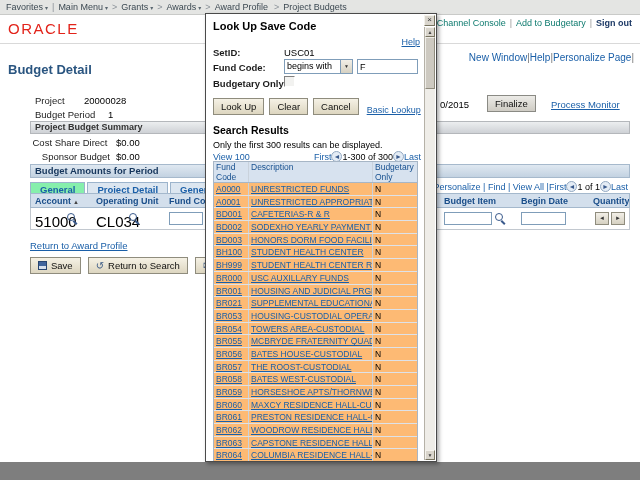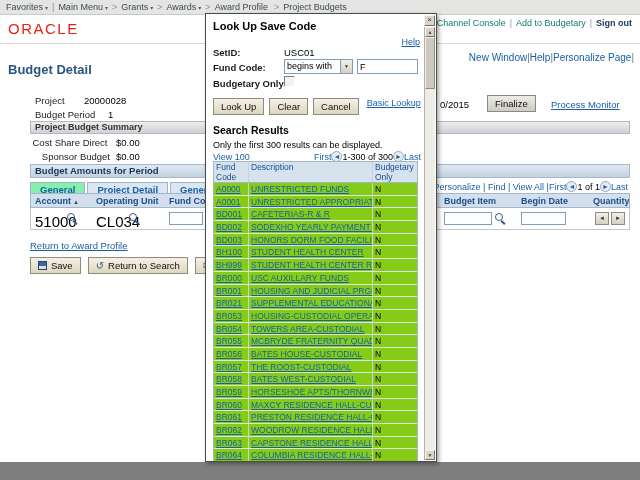--- a/index.html
+++ b/index.html
@@ -75,33 +75,33 @@
   .sbthumb{position:absolute;left:0;right:0;top:10px;height:52px;background:#cdc9c0;border:1px solid;
            border-color:#f0eee8 #8f8b7d #8f8b7d #f0eee8;box-sizing:border-box;cursor:pointer}
   .mtitle{position:absolute;top:6px;left:7px;font-size:11px;font-weight:bold}
   .mhelp{position:absolute;top:23px;right:16px;font-size:9px}
   .mlabel{position:absolute;left:7px;font-size:9.5px;font-weight:bold;color:#1c1c1c}
   .mval{position:absolute;font-size:9.5px}
   .sel{position:absolute;display:flex;align-items:stretch;border:1px solid #7f9db9;background:#fff;height:15px;box-sizing:border-box}
   .sel .txt{flex:1;font-size:9px;padding:1px 0 0 2px;white-space:nowrap;overflow:hidden}
   .sel .arw{width:11px;background:linear-gradient(#f2efe7,#d6d1c2);border-left:1px solid #7f9db9;font-size:5px;text-align:center;line-height:12px;color:#333}
   .chk{position:absolute;width:11px;height:11px;background:#f2f2f0;border:1px solid;border-color:#808080 #fff #fff #808080;box-sizing:border-box;cursor:pointer}
-  .mbtns{position:absolute;left:7px;top:84px;display:flex;gap:5px;align-items:flex-start}
+  .mbtns{position:absolute;left:7px;top:84px;display:flex;gap:5px;align-items:flex-end}
   .mresults{position:absolute;top:110px;left:7px;font-size:10.5px;font-weight:bold}
   .mnote{position:absolute;top:126px;left:7px;font-size:9px}
   .mview{position:absolute;top:138px;left:7px;font-size:9px}
   .mpager{position:absolute;top:137px;right:15px}
   
   .lk-table{position:absolute;left:7px;top:147px;width:205px;border:1px solid #a7b6c6;box-sizing:border-box}
   .lk-head{display:flex;background:#d7e2ef;height:20px;border-bottom:1px solid #a7b6c6;font-size:8.5px;color:#17508f;line-height:9.5px}
   .lk-hc,.lc{box-sizing:border-box;padding:1px 2px;overflow:hidden;cursor:pointer}
   .c-code{width:34px}
   .c-desc{width:124px;border-left:1px solid #c9d2dc}
   .c-budg{width:45px;border-left:1px solid #c9d2dc}
-  .lrow{display:flex;height:11.7px;border-bottom:1px solid #dde2e8;overflow:hidden;background:#84cc16}
+  .lrow{display:flex;height:11.7px;border-bottom:1px solid #dde2e8;overflow:hidden;background:#fdba74}
   .lc{font-size:8.5px;line-height:10px;white-space:nowrap}
   .cell-lnk{color:#1a5fa8;text-decoration:underline}
   .lc.c-budg{color:#000;cursor:default}
 </style>
 </head>
 <body>
 
 <div class="page">
 
   <div class="crumbbar">

